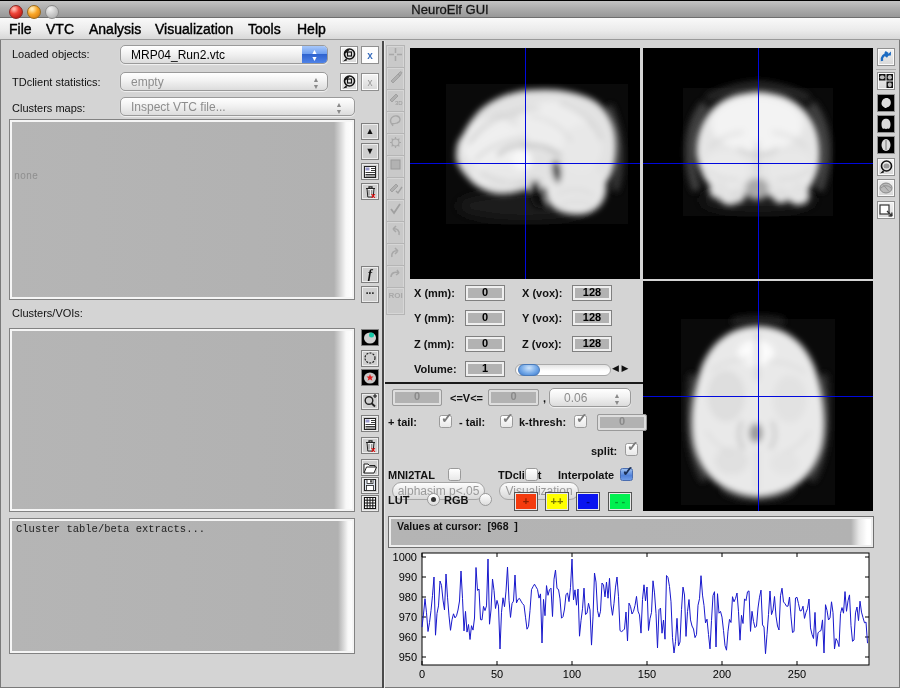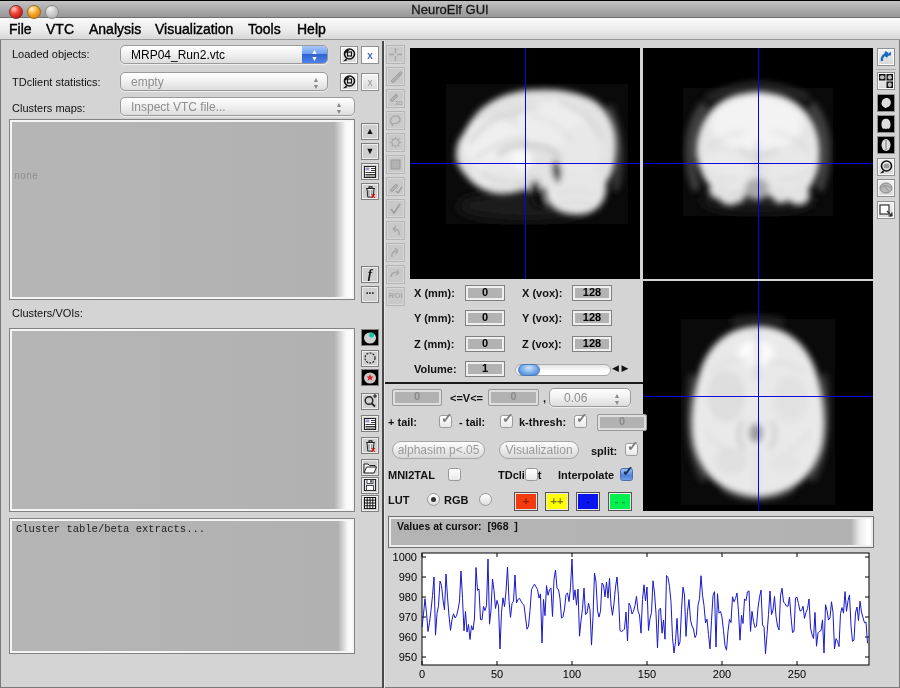--- a/index.html
+++ b/index.html
@@ -48,37 +48,37 @@
   background:#cfcfcf;border:1px solid #7f7f7f;box-shadow:inset 0 0 0 1px #ededed;
   font-size:10px;text-align:center;color:#111;}
 
 .ef{position:absolute;box-sizing:border-box;background:#b2b2b2;border:1px solid #808080;
   box-shadow:inset 0 0 0 2px #efefef;text-align:center;font-size:11px;font-weight:bold;color:#000;}
 .efd{position:absolute;box-sizing:border-box;background:#b2b2b2;border:1px solid #9a9a9a;border-radius:2px;
   box-shadow:inset 0 0 0 2px #dedede;text-align:center;font-size:11px;font-weight:bold;color:#8a8a8a;}
 
 .abtn{position:absolute;box-sizing:border-box;border-radius:9px;border:1px solid #a5a5a5;
   background:linear-gradient(#fdfdfd,#ececec 45%,#d8d8d8);text-align:center;
-  font-size:12px;color:#9a9a9a;}
+  font-size:12px;color:#9a9a9a;margin-top:41px;}
 
 .cb{position:absolute;width:13px;height:13px;box-sizing:border-box;border-radius:2.5px;
   border:1px solid #9a9a9a;background:linear-gradient(#ffffff,#e8e8e8);}
 .cbc:after{content:"\2713";position:absolute;left:1px;top:-6px;font-size:14px;font-weight:bold;color:#7c7c7c;}
 .cbb{background:linear-gradient(#9dc0f0,#5181d8 60%,#6f9ce8);border:1px solid #4a6db0;}
 .cbb:after{content:"\2713";position:absolute;left:1px;top:-6px;font-size:14px;font-weight:bold;color:#1a2f55;}
 .rad{position:absolute;width:13px;height:13px;box-sizing:border-box;border-radius:50%;
   border:1px solid #9a9a9a;background:linear-gradient(#ffffff,#dddddd);}
 .radon:after{content:"";position:absolute;left:3px;top:3px;width:5px;height:5px;border-radius:50%;background:#333;}
 
 .colb{position:absolute;width:24px;height:19px;box-sizing:border-box;border:1px solid #555;
   box-shadow:inset 0 0 0 1px #e8e8e8; text-align:center;font-size:11px;font-weight:bold;line-height:17px;}
 
 .panel{position:absolute;background:#000;}
 
-.tbl{position:absolute;left:386px;width:19px;height:19px;box-sizing:border-box;
+.tbl{position:absolute;left:386px;width:19px;height:28px;box-sizing:border-box;
   background:#c9c9c9;border:1px solid #b5b5b5;box-shadow:inset 0 0 0 1px #d6d6d6;}
 
 .tbr{position:absolute;left:877px;width:18px;height:18px;box-sizing:border-box;
   background:linear-gradient(#f2f2f2,#d8d8d8);border:1px solid #8f8f8f;box-shadow:inset 0 0 0 1px #fafafa;}
 .crossv{position:absolute;width:1px;background:#0008dd;}
 .crossh{position:absolute;height:1px;background:#0008dd;}
 #sep{position:absolute;left:385px;top:382px;width:258px;height:2px;background:#1a1a1a;}
 .mono{font-family:"Liberation Mono",monospace;}
 </style>
 </head>

